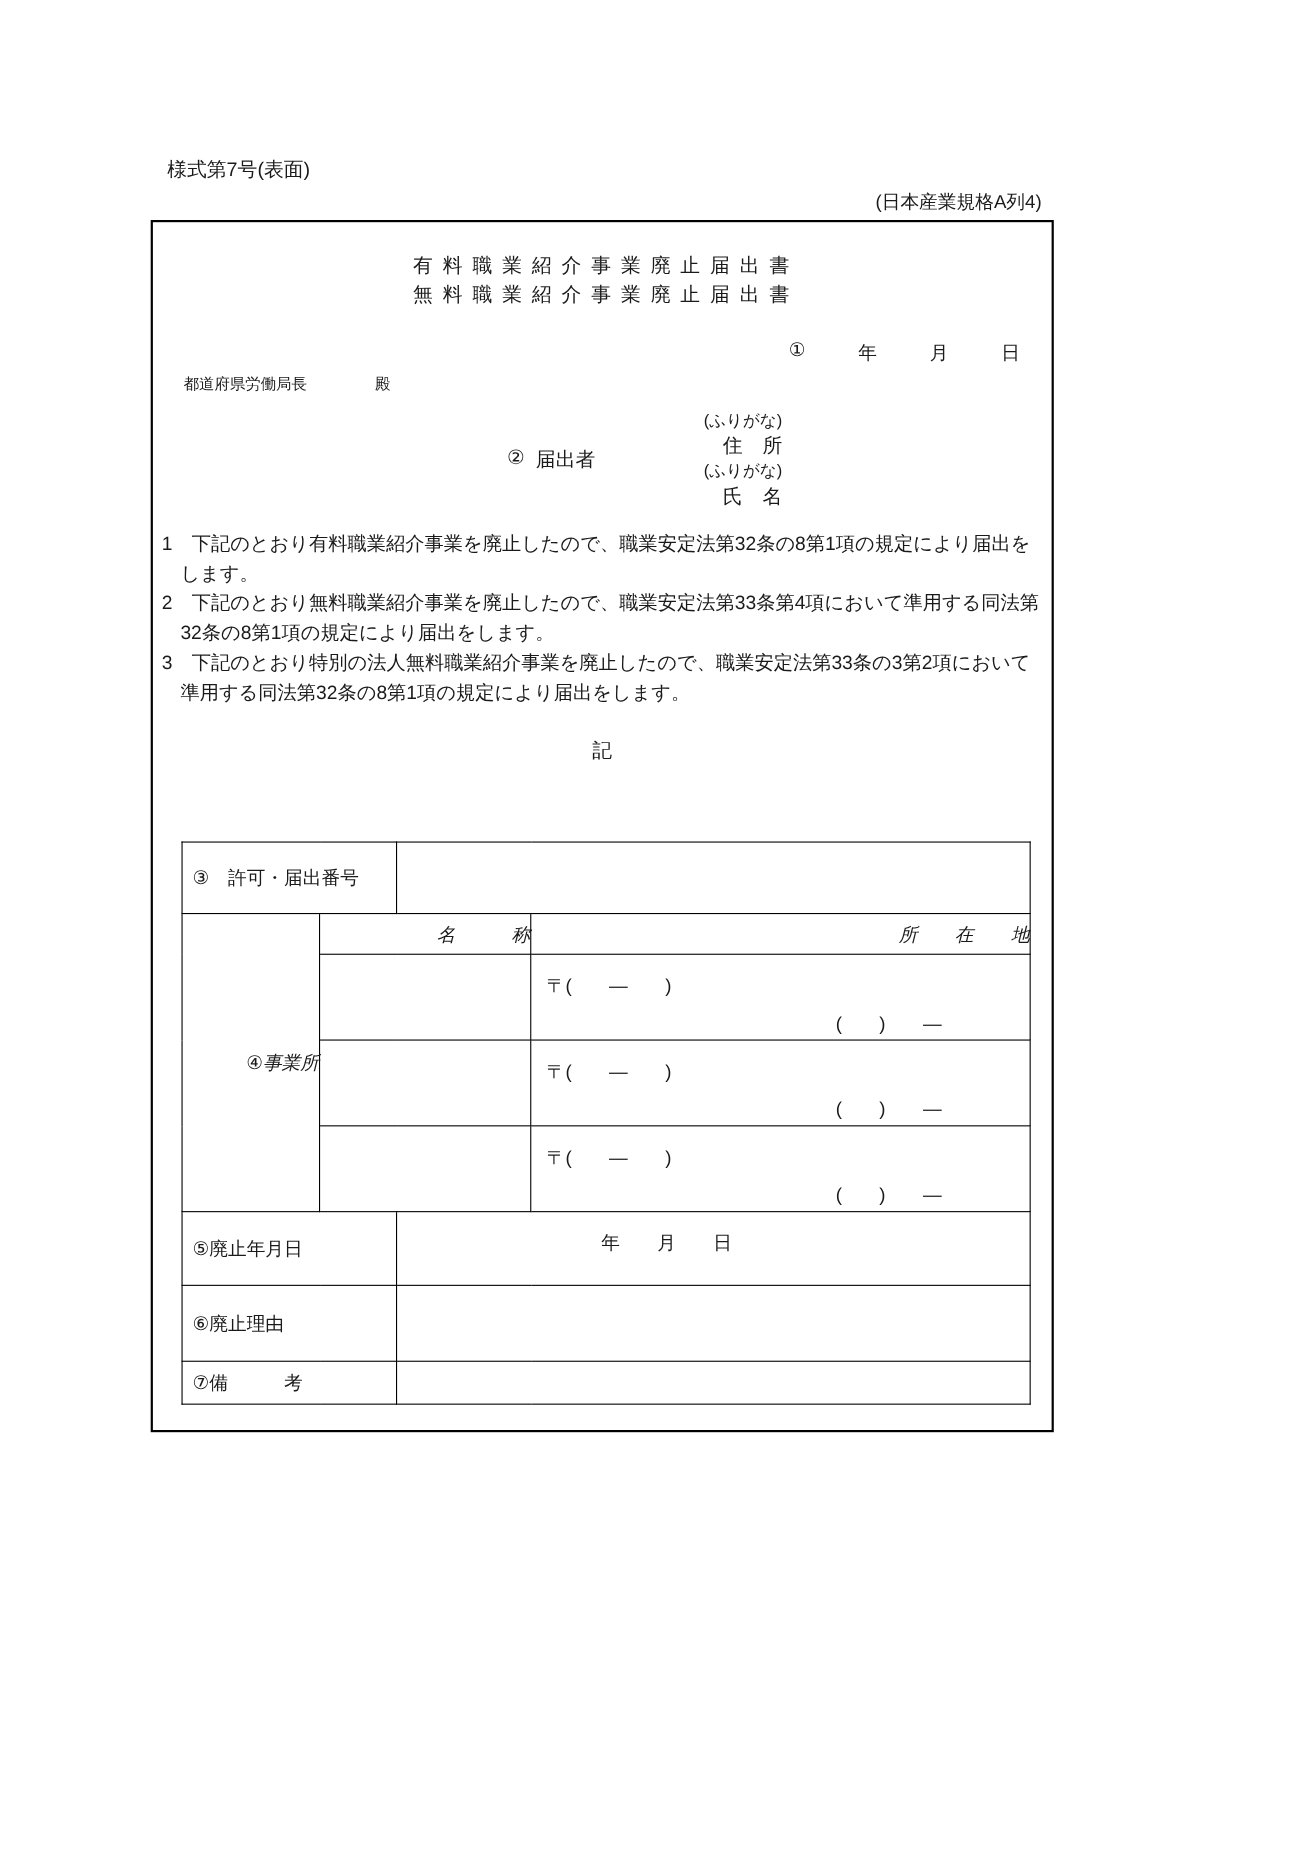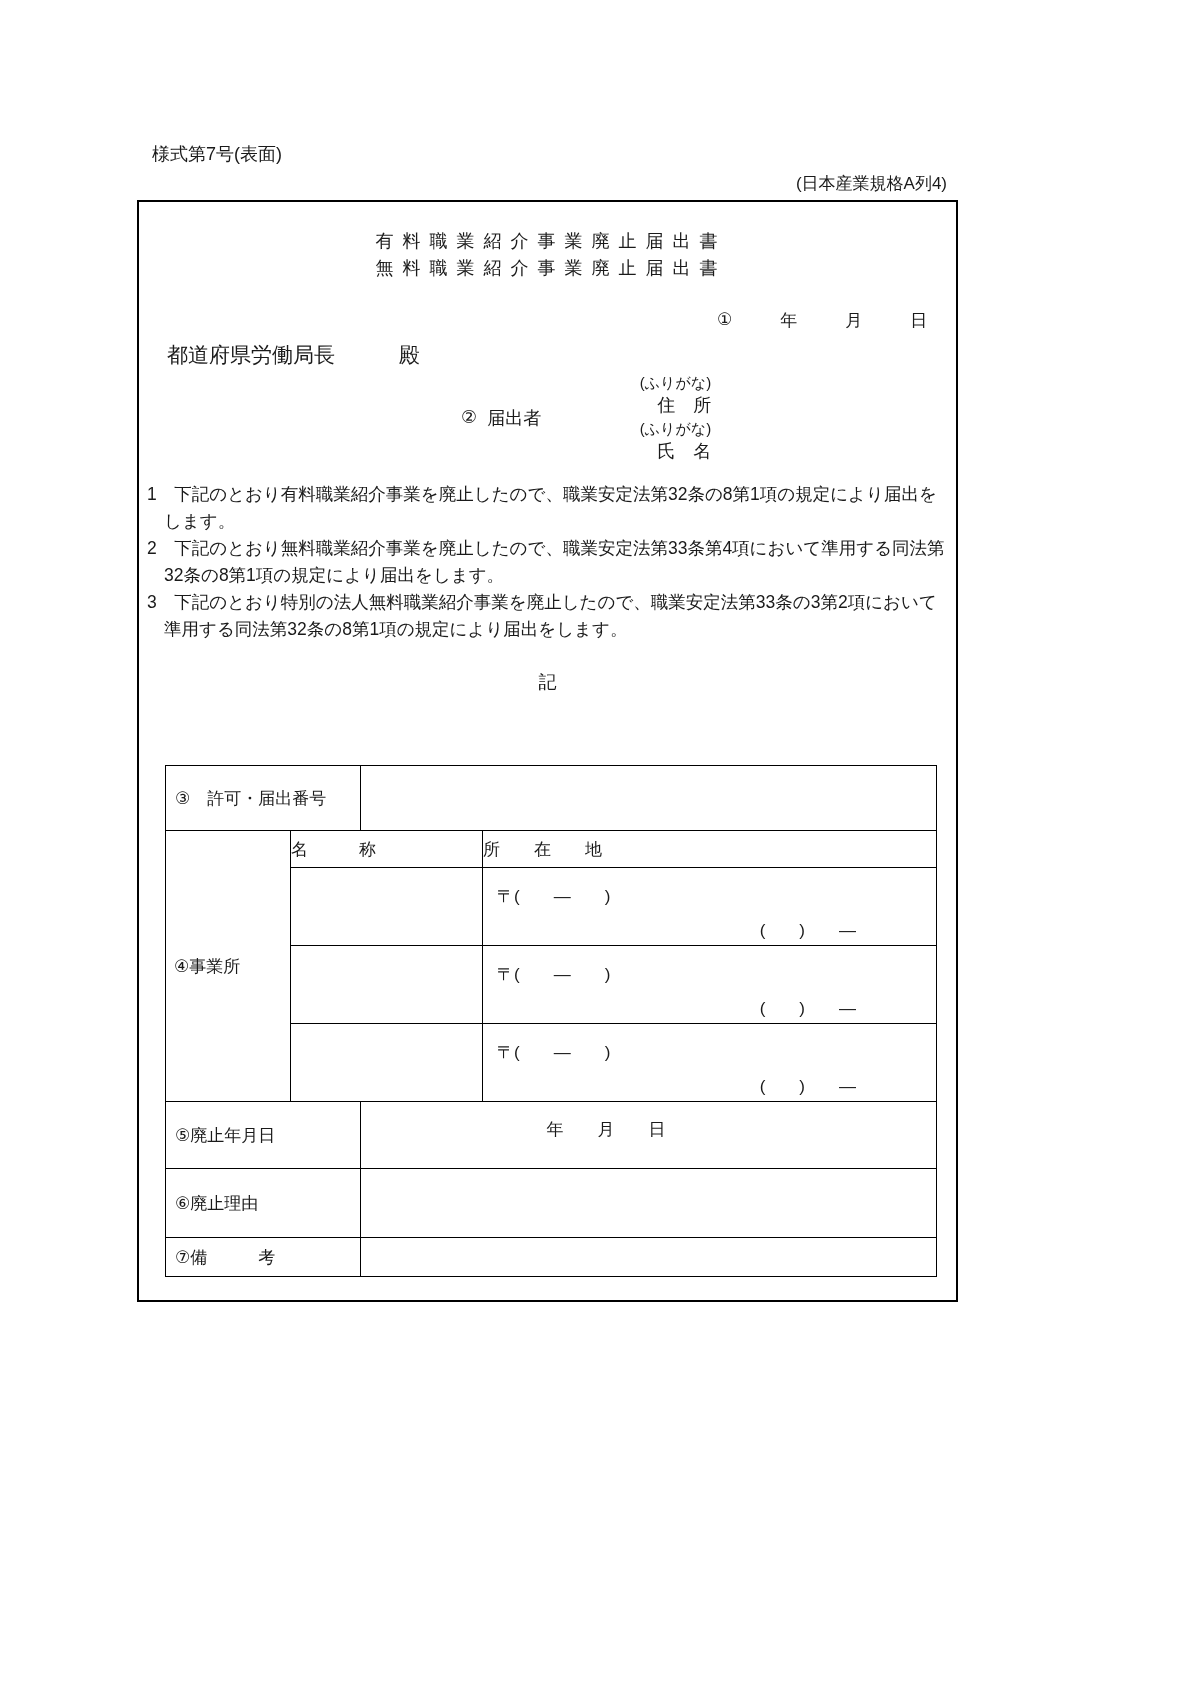--- a/index.html
+++ b/index.html
@@ -52,21 +52,21 @@
     top: 107px;
     left: 578px;
     display: flex;
     gap: 48px;
     font-size: 17px;
   }
   .addressee {
     position: absolute;
     top: 139px;
     left: 28px;
-    font-size: 21px;
+    font-size: 14px;
   }
   .addressee .honorific { margin-left: 58px; }
   .applicant {
     position: absolute;
     top: 170px;
     left: 322px;
     display: flex;
     align-items: center;
     gap: 30px;
   }
@@ -105,21 +105,21 @@
     border-collapse: collapse;
     table-layout: fixed;
     font-size: 17px;
   }
   .form-table td {
     border: 1.5px solid #000;
     vertical-align: middle;
   }
   .label-cell { padding-left: 9px; }
   .row-permit td { height: 65px; }
-  .row-office-header td { height: 37px; text-align: left; }
+  .row-office-header td { height: 37px; text-align: right; font-style: italic; }
   .row-office td { height: 78px; }
   .row-date td { height: 67px; }
   .row-reason td { height: 69px; margin-top: 39px; }
   .row-remarks td { height: 39px; }
   .office-label-cell { padding-left: 8px; vertical-align: middle; }
   .addr-cell {
     vertical-align: top;
     padding-top: 13px;
   }
   .postal-line { padding-left: 14px; text-align: left; }

